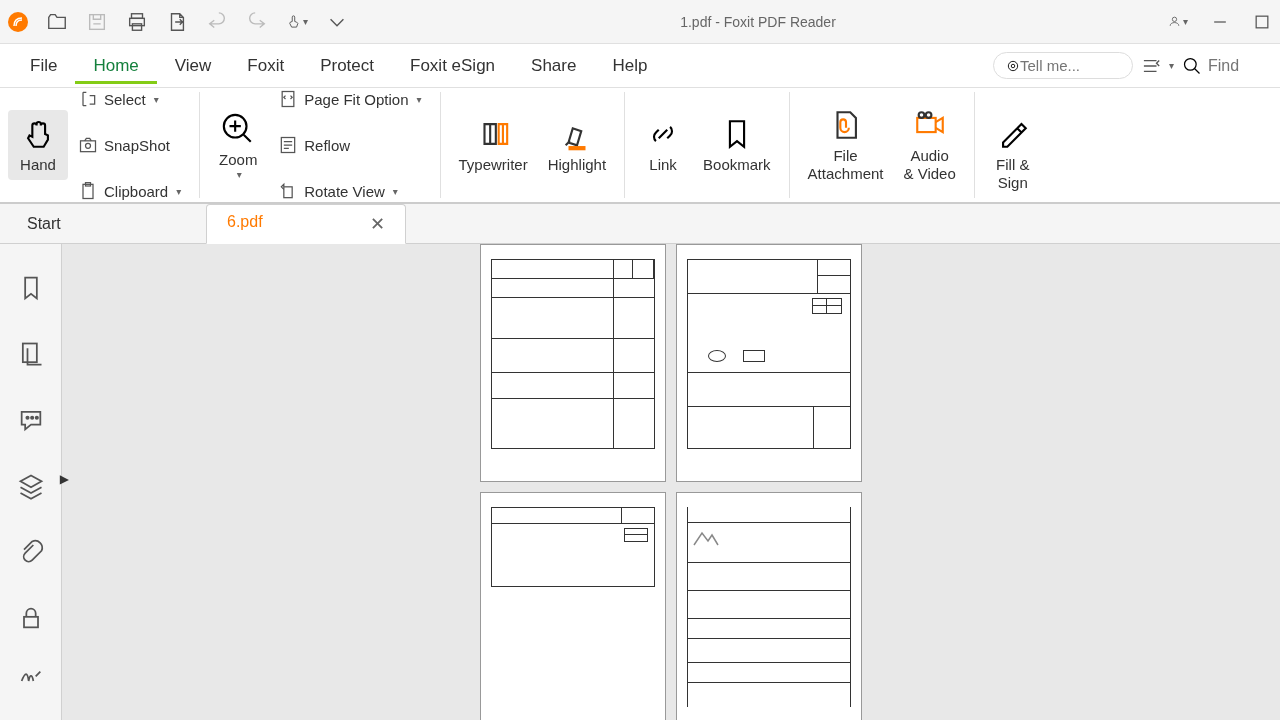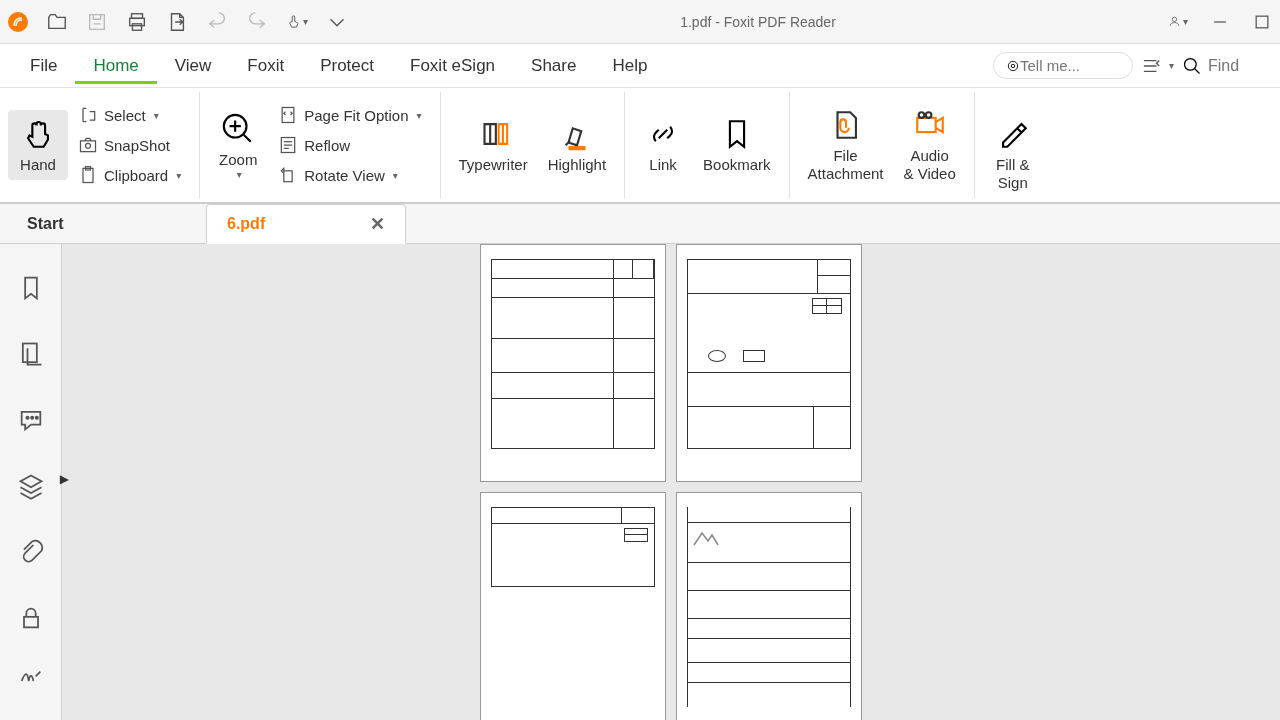--- a/index.html
+++ b/index.html
@@ -25,27 +25,27 @@
 .find-box { display: flex; align-items: center; gap: 6px; }
 .find-box input { border: none; outline: none; font-size: 16px; color: #999; width: 60px; }
 
 .ribbon { height: 116px; background: #fff; display: flex; align-items: stretch; border-bottom: 2px solid #ccc; padding: 4px 0; }
 .rgroup { display: flex; align-items: center; padding: 0 8px; border-right: 1px solid #e0e0e0; }
 .rgroup:last-child { border-right: none; align-items: flex-end; }
 .rbtn-big { display: flex; flex-direction: column; align-items: center; justify-content: center; padding: 6px 10px; cursor: pointer; border-radius: 4px; min-width: 60px; }
 .rbtn-big.active { background: #e8e8e8; }
 .rbtn-big .ricon { width: 36px; height: 36px; display: flex; align-items: center; justify-content: center; margin-bottom: 4px; }
 .rbtn-big .rlabel { font-size: 15px; color: #333; text-align: center; line-height: 1.2; }
-.rbtn-col { display: flex; flex-direction: column; gap: 2px; padding: 2px 4px; }
+.rbtn-col { display: flex; flex-direction: column; gap: 18px; padding: 2px 4px; }
 .rbtn-row { display: flex; align-items: center; gap: 6px; padding: 4px 6px; cursor: pointer; font-size: 15px; color: #333; }
 .rbtn-row .ricon-sm { width: 20px; height: 20px; display: flex; align-items: center; justify-content: center; color: #555; }
 .caret { font-size: 10px; color: #666; margin-left: 2px; }
 
 .tabs { height: 40px; background: #f5f5f5; display: flex; align-items: center; padding-left: 6px; border-bottom: 1px solid #d0d0d0; }
-.tab { padding: 8px 20px; font-size: 16px; color: #333; border: 1px solid transparent; display: flex; align-items: center; gap: 30px; min-width: 200px; font-weight: bold; }
+.tab { padding: 8px 20px; font-size: 16px; color: #333; border: 1px solid transparent; display: flex; gap: 30px; min-width: 200px; }
 .tab.active { background: #fff; border: 1px solid #d0d0d0; border-bottom-color: #fff; color: #ff7a00; border-radius: 4px 4px 0 0; min-width: 200px; justify-content: space-between; }
 .tab .close { color: #666; font-size: 18px; }
 
 .workspace { display: flex; height: 476px; }
 .sidebar { width: 62px; background: #f5f5f5; border-right: 1px solid #d0d0d0; display: flex; flex-direction: column; align-items: center; padding-top: 30px; gap: 38px; position: relative; }
 .side-icon { width: 28px; height: 28px; display: flex; align-items: center; justify-content: center; color: #555; cursor: pointer; }
 .side-expand { position: absolute; right: -8px; top: 228px; font-size: 12px; color: #333; }
 
 .viewport { flex: 1; background: #e8e8e8; display: flex; justify-content: center; padding-top: 0; overflow: hidden; }
 .pages-grid { display: grid; grid-template-columns: repeat(2, 186px); gap: 10px; padding-top: 0; }

